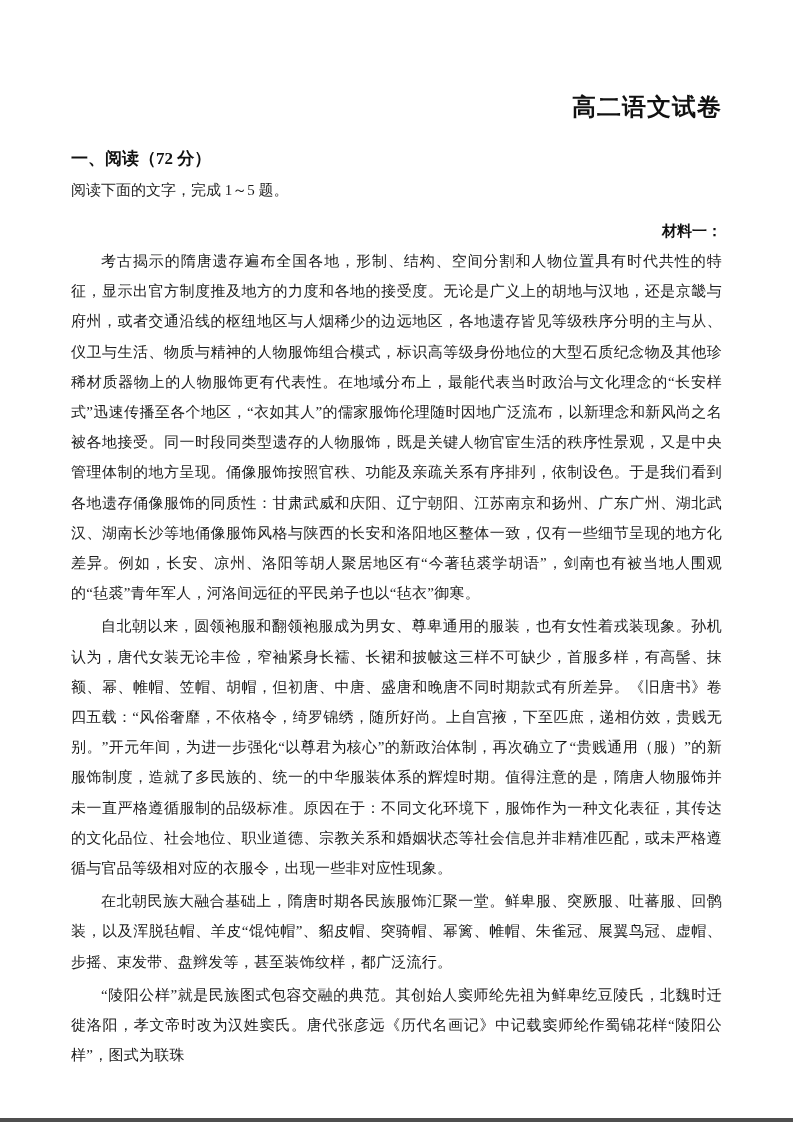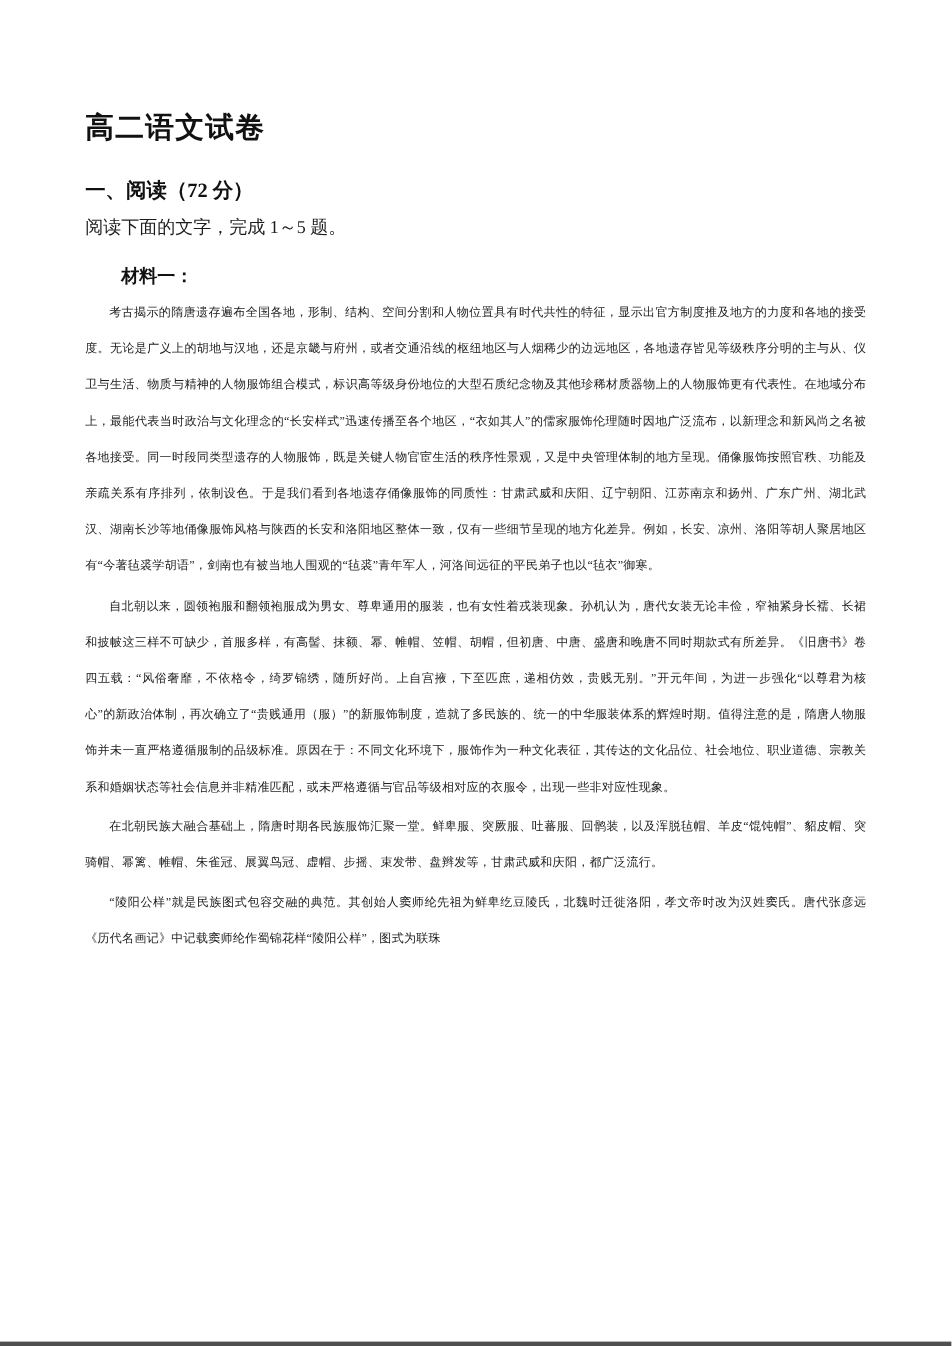--- a/index.html
+++ b/index.html
@@ -17,21 +17,21 @@
   }
   .page {
     box-sizing: border-box;
     width: 793px;
     height: 1122px;
     padding: 92px 71px 0 71px;
     position: relative;
   }
   .title {
     margin: 0;
-    text-align: left;
+    text-align: right;
     font-size: 24px;
     font-weight: bold;
     line-height: 30px;
     letter-spacing: 1px;
   }
   .h-section {
     margin: 26px 0 0 0;
     font-size: 17px;
     font-weight: bold;
     line-height: 22px;
@@ -47,24 +47,25 @@
     font-size: 15px;
     line-height: 20px;
     color: #1c1c1c;
   }
   .material-label {
     margin: 8px 0 0 0;
     font-size: 15px;
     font-weight: bold;
     text-indent: 2em;
     line-height: 30px;
+    text-align: right;
   }
   .body-para {
     margin: 0 0 3px 0;
-    font-size: 10px;
+    font-size: 15px;
     letter-spacing: 0.25px;
     line-height: 30.2px;
     text-indent: 2em;
     text-align: justify;
     text-justify: inter-ideograph;
     color: #1c1c1c;
   }
   .page-bottom-edge {
     position: absolute;
     left: 0;
@@ -84,18 +85,18 @@
 
 
   <p class="instruction">阅读下面的文字，完成 1～5 题。</p>
 
   <p class="material-label">材料一：</p>
 
   <p class="body-para">考古揭示的隋唐遗存遍布全国各地，形制、结构、空间分割和人物位置具有时代共性的特征，显示出官方制度推及地方的力度和各地的接受度。无论是广义上的胡地与汉地，还是京畿与府州，或者交通沿线的枢纽地区与人烟稀少的边远地区，各地遗存皆见等级秩序分明的主与从、仪卫与生活、物质与精神的人物服饰组合模式，标识高等级身份地位的大型石质纪念物及其他珍稀材质器物上的人物服饰更有代表性。在地域分布上，最能代表当时政治与文化理念的“长安样式”迅速传播至各个地区，“衣如其人”的儒家服饰伦理随时因地广泛流布，以新理念和新风尚之名被各地接受。同一时段同类型遗存的人物服饰，既是关键人物官宦生活的秩序性景观，又是中央管理体制的地方呈现。俑像服饰按照官秩、功能及亲疏关系有序排列，依制设色。于是我们看到各地遗存俑像服饰的同质性：甘肃武威和庆阳、辽宁朝阳、江苏南京和扬州、广东广州、湖北武汉、湖南长沙等地俑像服饰风格与陕西的长安和洛阳地区整体一致，仅有一些细节呈现的地方化差异。例如，长安、凉州、洛阳等胡人聚居地区有“今著毡裘学胡语”，剑南也有被当地人围观的“毡裘”青年军人，河洛间远征的平民弟子也以“毡衣”御寒。</p>
 
   <p class="body-para">自北朝以来，圆领袍服和翻领袍服成为男女、尊卑通用的服装，也有女性着戎装现象。孙机认为，唐代女装无论丰俭，窄袖紧身长襦、长裙和披帔这三样不可缺少，首服多样，有高髻、抹额、幂、帷帽、笠帽、胡帽，但初唐、中唐、盛唐和晚唐不同时期款式有所差异。《旧唐书》卷四五载：“风俗奢靡，不依格令，绮罗锦绣，随所好尚。上自宫掖，下至匹庶，递相仿效，贵贱无别。”开元年间，为进一步强化“以尊君为核心”的新政治体制，再次确立了“贵贱通用（服）”的新服饰制度，造就了多民族的、统一的中华服装体系的辉煌时期。值得注意的是，隋唐人物服饰并未一直严格遵循服制的品级标准。原因在于：不同文化环境下，服饰作为一种文化表征，其传达的文化品位、社会地位、职业道德、宗教关系和婚姻状态等社会信息并非精准匹配，或未严格遵循与官品等级相对应的衣服令，出现一些非对应性现象。</p>
 
-  <p class="body-para">在北朝民族大融合基础上，隋唐时期各民族服饰汇聚一堂。鲜卑服、突厥服、吐蕃服、回鹘装，以及浑脱毡帽、羊皮“馄饨帽”、貂皮帽、突骑帽、幂篱、帷帽、朱雀冠、展翼鸟冠、虚帽、步摇、束发带、盘辫发等，甘肃武威和庆阳，都广泛流行。</p>
+  <p class="body-para">在北朝民族大融合基础上，隋唐时期各民族服饰汇聚一堂。鲜卑服、突厥服、吐蕃服、回鹘装，以及浑脱毡帽、羊皮“馄饨帽”、貂皮帽、突骑帽、幂篱、帷帽、朱雀冠、展翼鸟冠、虚帽、步摇、束发带、盘辫发等，甚至装饰纹样，都广泛流行。</p>
 
   <p class="body-para">“陵阳公样”就是民族图式包容交融的典范。其创始人窦师纶先祖为鲜卑纥豆陵氏，北魏时迁徙洛阳，孝文帝时改为汉姓窦氏。唐代张彦远《历代名画记》中记载窦师纶作蜀锦花样“陵阳公样”，图式为联珠</p>
 
   <div class="page-bottom-edge"></div>
 </div>
 
 </body></html>

